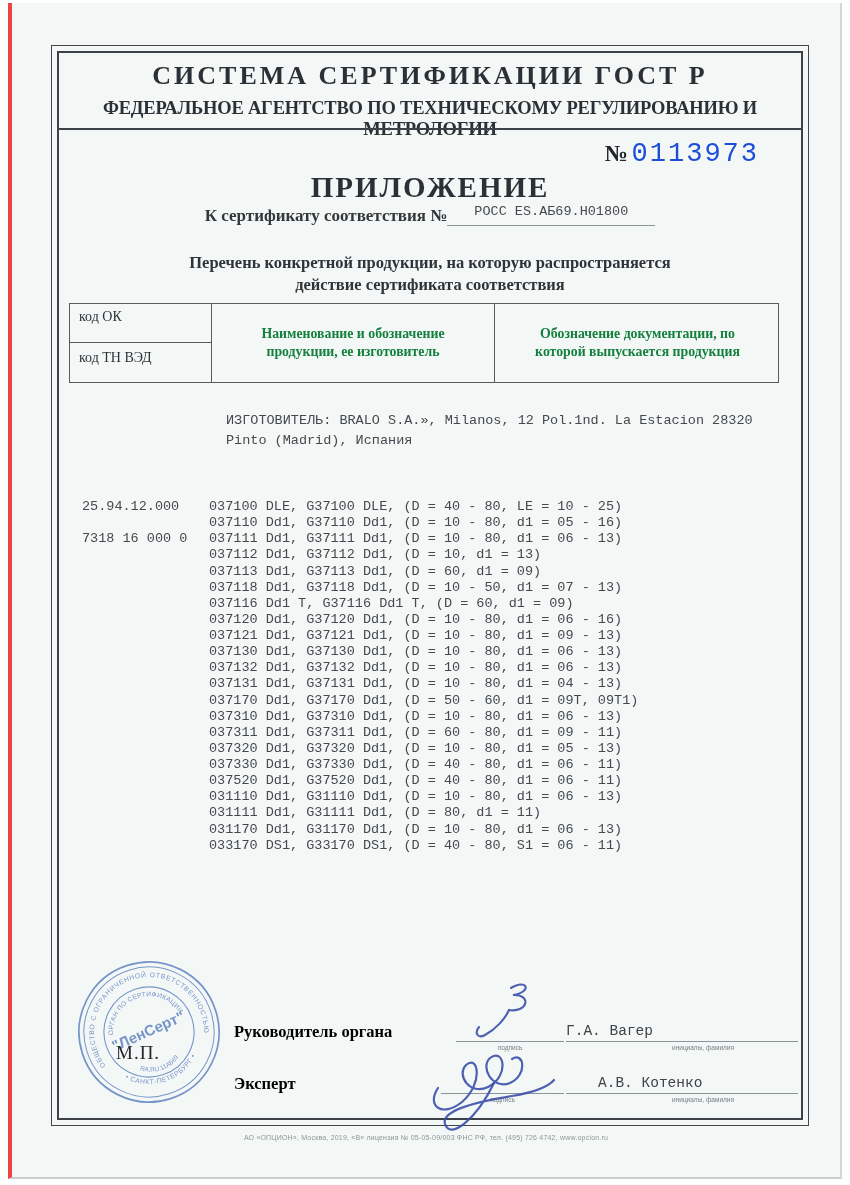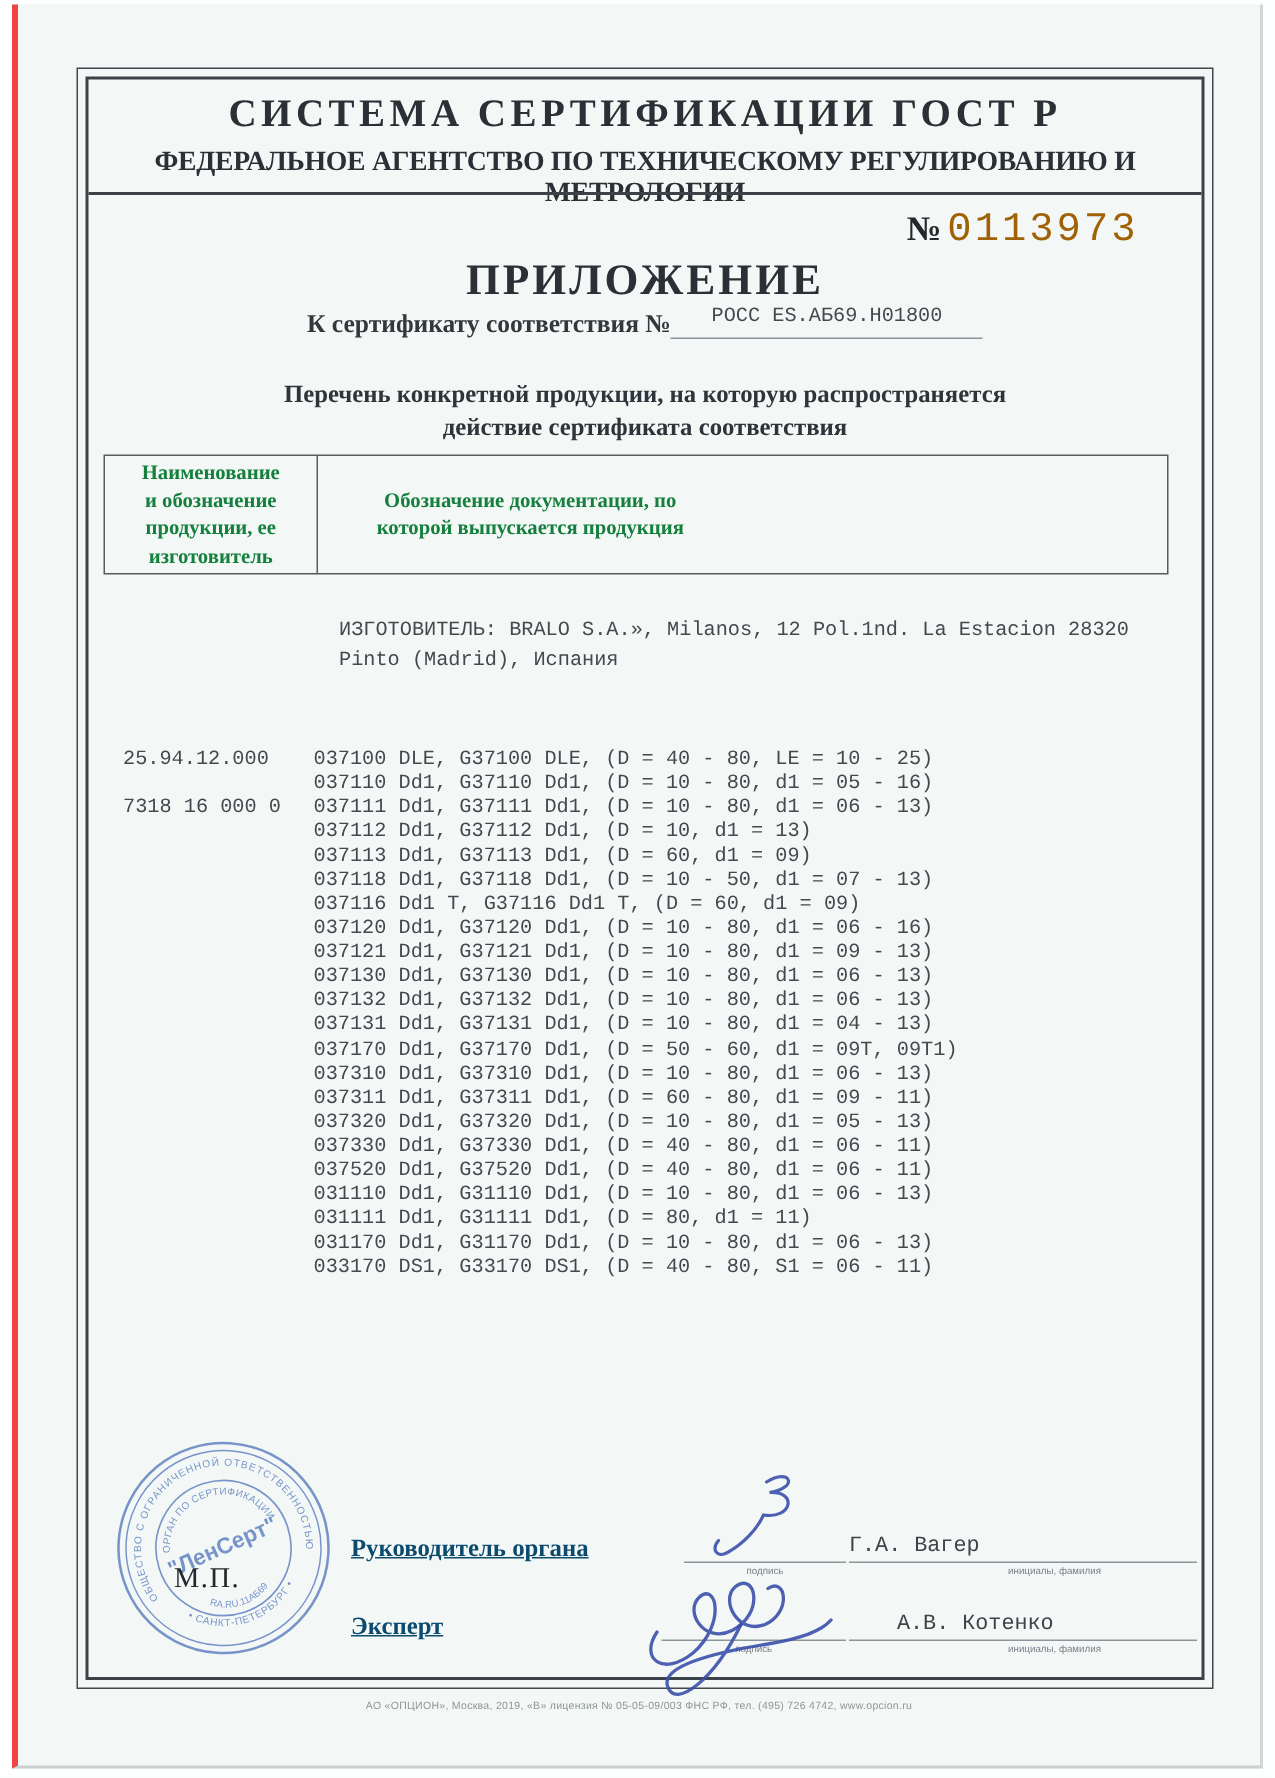--- a/index.html
+++ b/index.html
@@ -32,21 +32,21 @@
   .tb .c-mid{border-right:1.2px solid #565b60;}
   .tb .c-mid,.tb .c-right{display:flex;align-items:center;justify-content:center;text-align:center;
       font-weight:bold;font-size:13.8px;line-height:18.5px;padding:0 34px;color:#15803d;}
   
   .mono{font-family:"Liberation Mono",monospace;color:#45494f;}
   .manu{left:214px;top:408px;width:560px;font-size:13.5px;line-height:20px;}
   .products{left:70px;top:496px;width:700px;font-size:13.5px;line-height:16.12px;}
   .prow{display:flex;white-space:pre;}
   .pcode{width:127px;flex:0 0 127px;}
   
-  .role{font-weight:bold;font-size:16.5px;color:#0c4a6e;white-space:nowrap;text-decoration:underline;}
+  .role{font-weight:bold;font-size:16.5px;color:#000000;white-space:nowrap;}
   .sline{height:0;border-bottom:1.2px solid #8b969c;}
   .cap{font-family:"Liberation Sans",sans-serif;font-size:6.5px;color:#787f84;text-align:center;white-space:nowrap;}
   .sname{font-family:"Liberation Mono",monospace;font-size:14.5px;color:#3e4349;white-space:pre;}
   .ink{stroke:#3b4fa8;fill:none;stroke-linecap:round;opacity:.9;}
   .mp{left:104px;top:1039px;font-size:19px;letter-spacing:1px;color:#24282c;}
   .footer{left:0;top:1131px;width:828px;text-align:center;font-family:"Liberation Sans",sans-serif;
           font-size:7px;letter-spacing:.2px;color:#8e9596;}
   .stamp{opacity:.82;}
   .stamp text{fill:#5d7fc0;font-family:"Liberation Sans",sans-serif;}
 </style>
@@ -58,38 +58,42 @@
 
     <div class="frame-outer"></div>
     <div class="frame-inner"></div>
 
     <div class="abs t1">СИСТЕМА СЕРТИФИКАЦИИ ГОСТ Р</div>
     <div class="abs t2">ФЕДЕРАЛЬНОЕ АГЕНТСТВО ПО ТЕХНИЧЕСКОМУ РЕГУЛИРОВАНИЮ И МЕТРОЛОГИИ</div>
     <div class="abs hdr-line"></div>
 
     <div class="abs numrow">
       <span class="no">№</span>
-      <span class="digits" id="cert-number" style="color: #a16207;">0113973</span>
+      <span class="digits" id="cert-number" style="color: #1d4ed8;">0113973</span>
     </div>
 
     <div class="abs doc-title">ПРИЛОЖЕНИЕ</div>
 
     <div class="abs certref">
       <span class="cr-label">К сертификату соответствия №</span>
       <span class="cr-line">
         <span class="cr-val">РОСС ES.АБ69.Н01800</span>
       </span>
     </div>
 
     <div class="abs sub">
       <div>Перечень конкретной продукции,  на которую распространяется</div>
       <div>действие сертификата соответствия</div>
     </div>
 
     <div class="abs tb">
+      <div class="colsplit">
+        <div class="c-ok">код ОК</div>
+        <div class="c-tn">код ТН ВЭД</div>
+      </div>
       <div class="c-mid">Наименование и обозначение продукции, ее изготовитель</div>
       <div class="c-right">Обозначение документации, по которой выпускается продукция</div>
     </div>
 
     <div class="abs mono manu">
       <div>ИЗГОТОВИТЕЛЬ: BRALO S.A.», Milanos, 12 Pol.1nd. La Estacion 28320</div>
       <div>Pinto (Madrid), Испания</div>
     </div>
 
     <div class="abs mono products">

